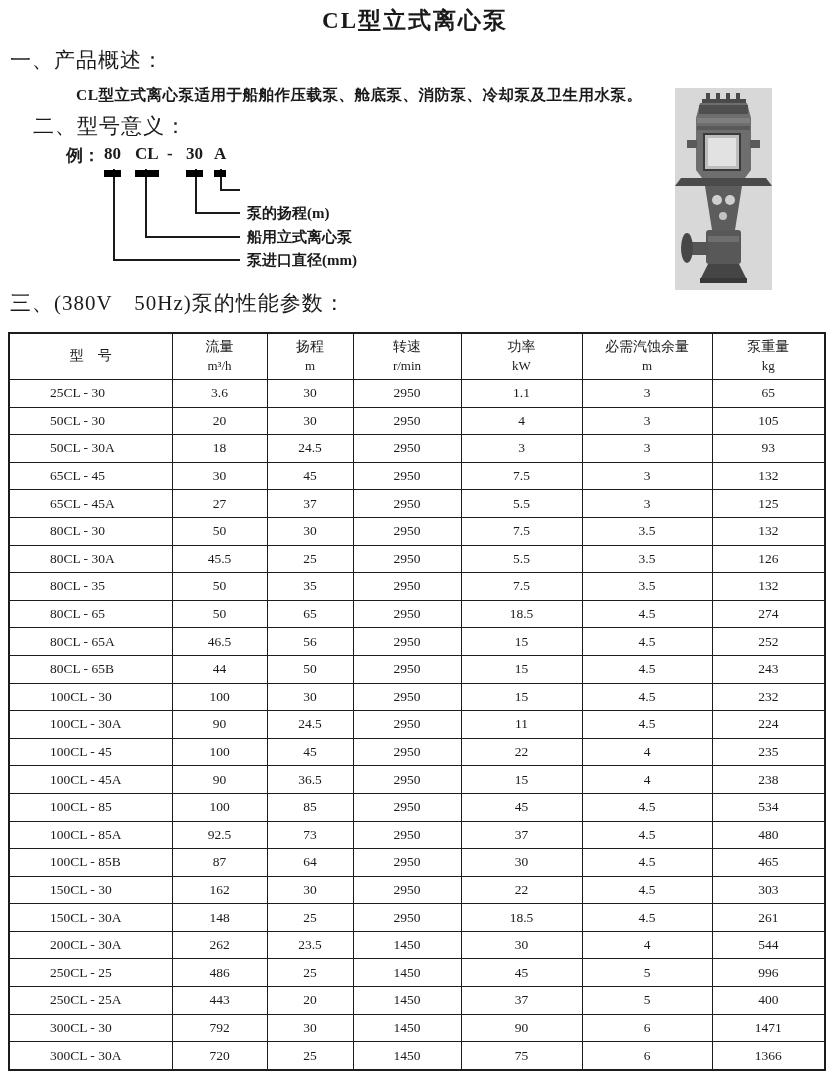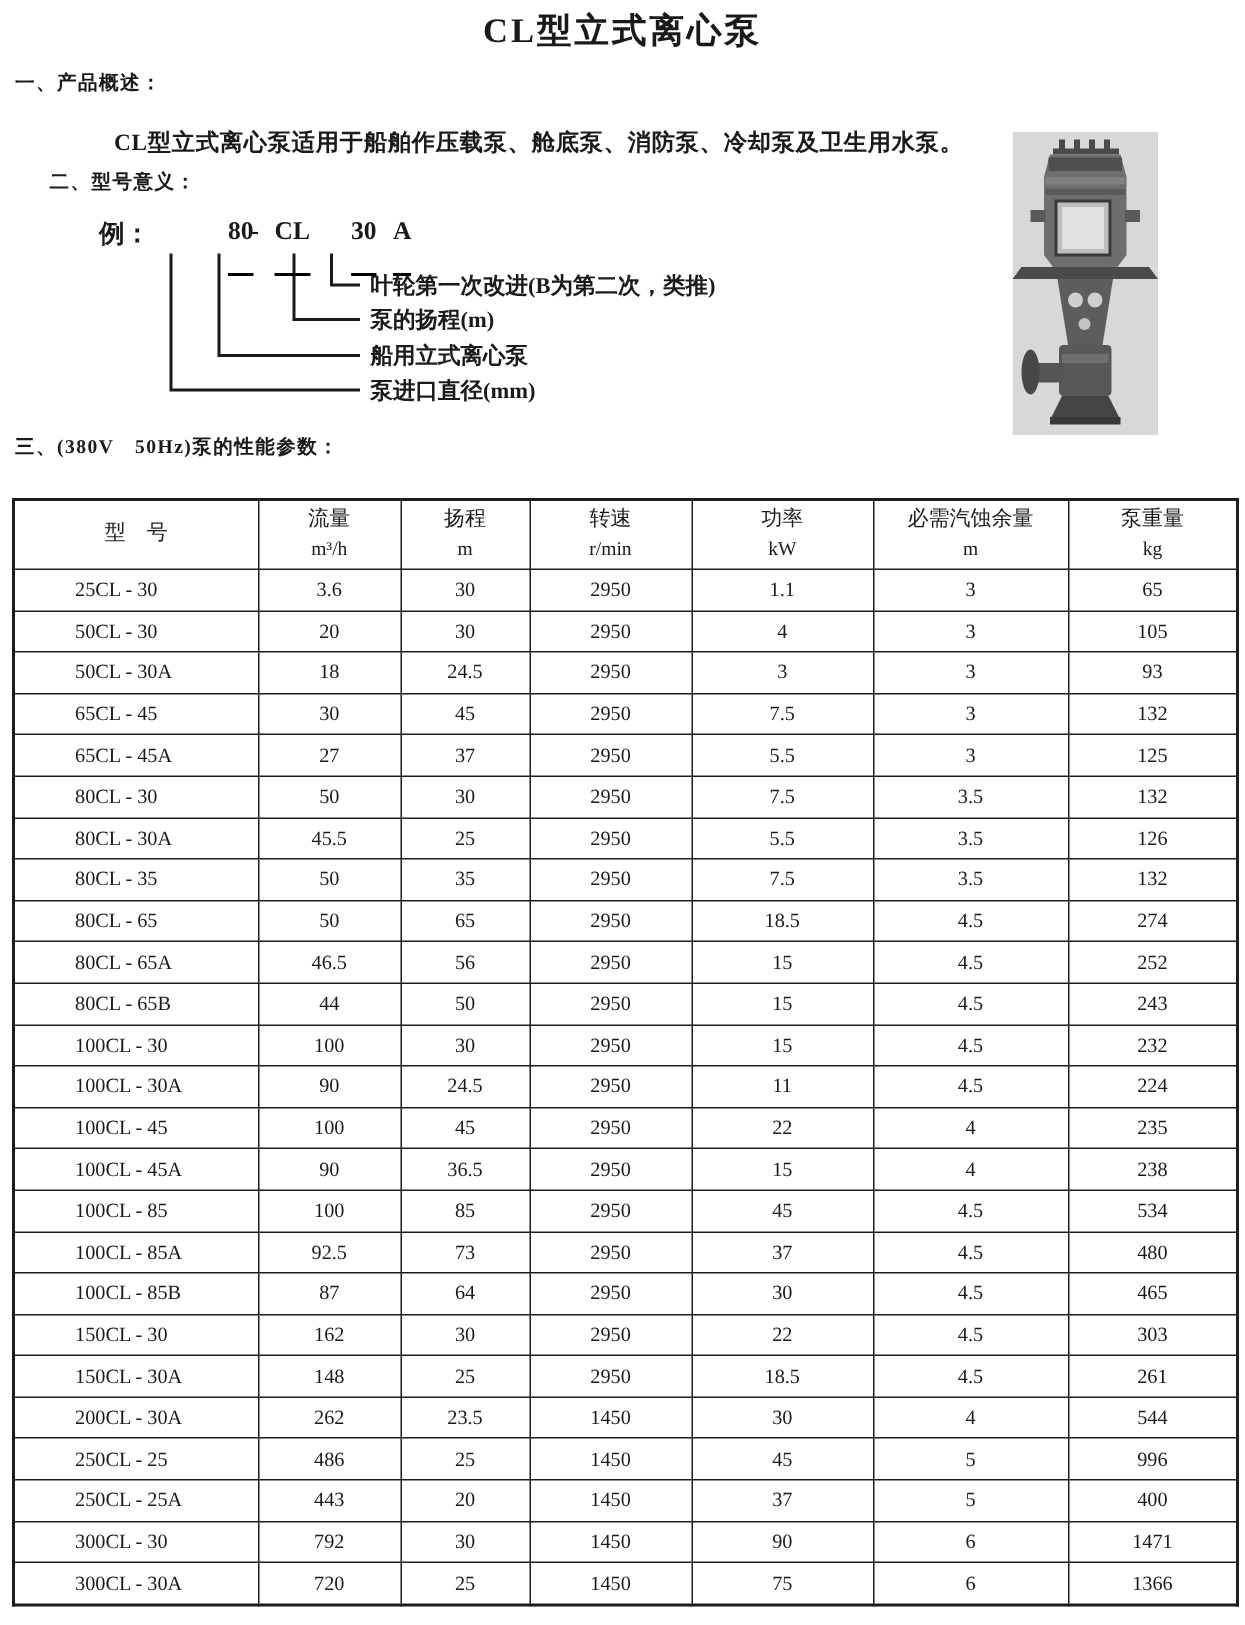--- a/index.html
+++ b/index.html
@@ -6,33 +6,33 @@
   body{
     width:830px;height:1083px;background:#ffffff;position:relative;
     font-family:"Liberation Serif","DejaVu Serif",serif;color:#1a1a1a;
     overflow:hidden;
   }
   .page-title{
     position:absolute;top:5px;left:0;width:830px;text-align:center;
     font-size:23px;font-weight:bold;letter-spacing:2px;
   }
   .sec-heading{
-    position:absolute;left:10px;font-size:13px;font-weight:bold;letter-spacing:1px;
+    position:absolute;left:10px;font-size:21px;font-weight:normal;letter-spacing:1px;
   }
   #h-overview{top:46px;}
   #h-model{top:112px;margin-left:23px;}
   #h-params{top:289px;}
   .overview-text{
     position:absolute;left:76px;top:85px;font-size:15.5px;font-weight:bold;letter-spacing:.5px;
   }
   
   .diagram{position:absolute;left:0;top:142px;width:600px;height:140px;}
   .diagram svg.lines{position:absolute;left:0;top:0;}
   .ex{position:absolute;top:2px;font-size:17px;font-weight:bold;}
-  .ex.u{border-bottom:2px solid #000000;padding-bottom:18px;margin-left:48px;}
+  .ex.u{border-bottom:7px solid #000000;padding-bottom:6px;}
   .dg-label{position:absolute;left:247px;font-size:15px;font-weight:bold;white-space:nowrap;}
   
   .pump-photo{position:absolute;left:675px;top:88px;width:97px;height:202px;}
   
   .tbl-wrap{position:absolute;left:8px;top:332px;width:816px;}
   table{border-collapse:collapse;table-layout:fixed;width:816px;}
   col.c0{width:163px;} col.c1{width:95px;} col.c2{width:86px;}
   col.c3{width:108px;} col.c4{width:121px;} col.c5{width:130px;} col.c6{width:113px;}
   th,td{
     border:1.6px solid #1c1c1c;text-align:center;vertical-align:middle;
@@ -61,21 +61,20 @@
     <path d="M196,27 V71 H240" fill="none" stroke="#1a1a1a" stroke-width="2"></path>
     <path d="M146,27 V95 H240" fill="none" stroke="#1a1a1a" stroke-width="2"></path>
     <path d="M114,27 V118 H240" fill="none" stroke="#1a1a1a" stroke-width="2"></path>
   </svg>
   <span class="ex" style="left:66px">例：</span>
   <span class="ex u" style="left:104px">80</span>
   <span class="ex u" style="left:135px">CL</span>
   <span class="ex" style="left:167px">-</span>
   <span class="ex u" style="left:186px">30</span>
   <span class="ex u" style="left:214px">A</span>
-  <div class="dg-label" style="top:39px">叶轮第一次改进(B为第二次，类推)</div>
   <div class="dg-label" style="top:62px">泵的扬程(m)</div>
   <div class="dg-label" style="top:86px">船用立式离心泵</div>
   <div class="dg-label" style="top:109px">泵进口直径(mm)</div>
 </div>
 
 <div class="pump-photo">
   <svg width="97" height="202" viewBox="0 0 97 202">
     <rect x="0" y="0" width="97" height="202" fill="#d8d8d8"></rect>
 
     <rect x="27" y="11" width="44" height="4" fill="#4a4a4a"></rect>

